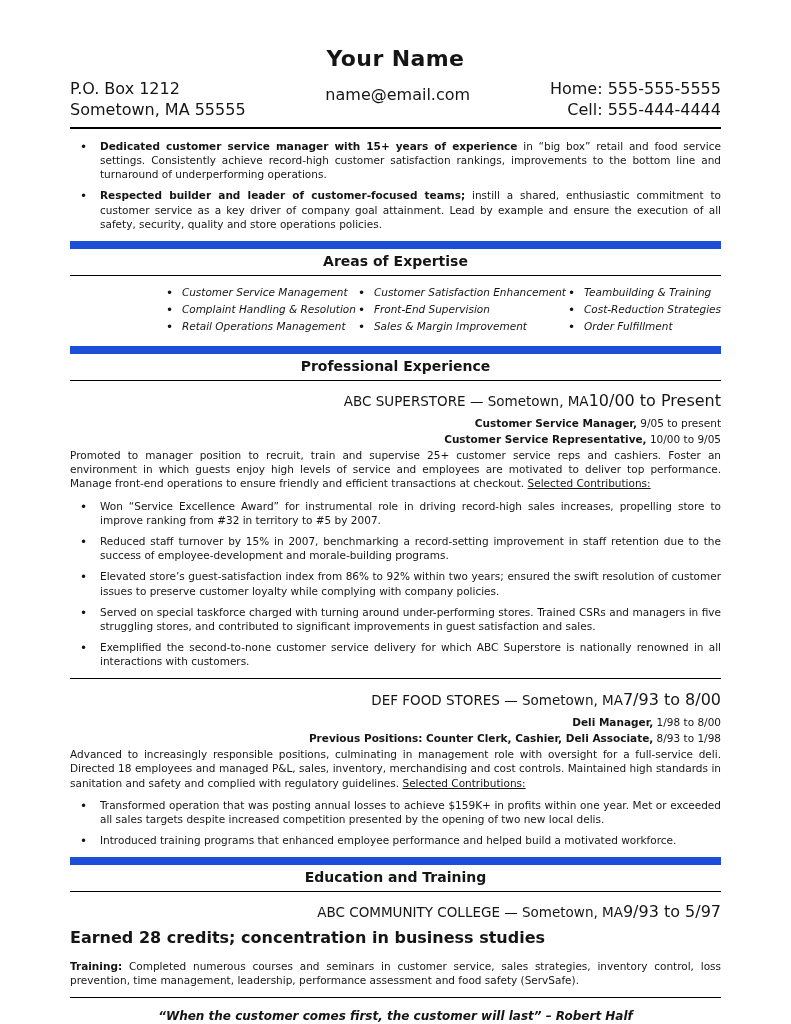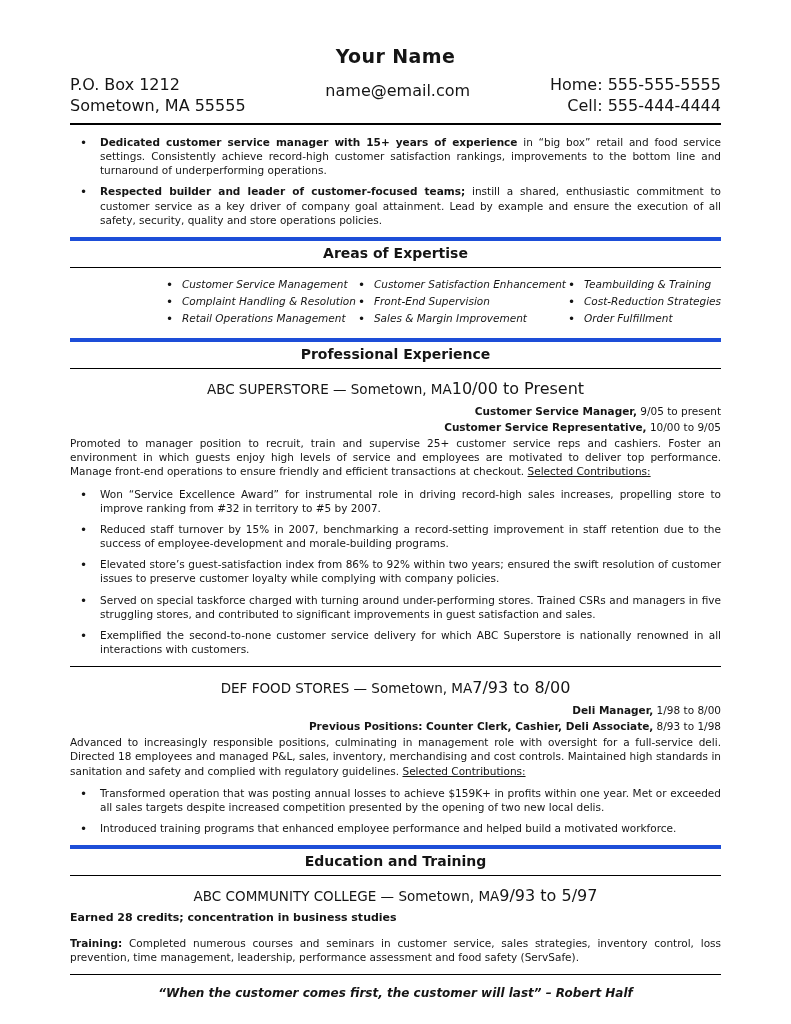--- a/index.html
+++ b/index.html
@@ -9,21 +9,21 @@
     color: #151515;
     font-family: "DejaVu Sans", sans-serif;
     font-size: 10.5px;
     line-height: 1.35;
     overflow: hidden;
   }
   .page { padding: 44px 70px 0 70px; }
 
   .name {
     text-align: center;
-    font-size: 19px;
+    font-size: 22px;
     font-weight: bold;
     letter-spacing: 0.4px;
     margin: 0 0 4px 0;
   }
   .contact {
     display: flex;
     justify-content: space-between;
     align-items: flex-start;
     font-size: 16px;
     margin-bottom: 6px;
@@ -44,21 +44,21 @@
   }
   li.bullet::before {
     content: "•";
     position: absolute;
     left: 10px; top: 0;
     font-size: 12px;
   }
   .lead { font-weight: bold; }
 
   .section-heading {
-    border-top: 4px solid #1d4ed8;
+    border-top: 8px solid #1d4ed8;
     border-bottom: 1px solid #000;
     text-align: center;
     font-weight: bold;
     font-size: 14px;
     padding: 3px 0 4px 0;
     margin: 10px 0 9px 0;
   }
 
   .expertise-cols {
     display: flex;
@@ -75,35 +75,35 @@
   .expertise-col li::before {
     content: "•";
     position: absolute;
     left: 2px; top: 0;
     font-size: 12px;
   }
 
   .job { margin-bottom: 2px; }
   .job-header {
     display: flex;
-    justify-content: center;
+    justify-content: flex-end;
     align-items: baseline;
     margin-bottom: 4px;
   }
   .company { font-size: 13.5px; }
   .dates   { font-size: 16px; }
   .job-title { margin-bottom: 2px; text-align: right; }
   .role { font-weight: bold; }
   .job-desc {
     text-align: justify;
     margin: 1px 0 8px 0;
   }
   .contrib { text-decoration: underline; }
 
-  .degree { font-weight: bold; font-size: 11px; margin-bottom: 10px; }
+  .degree { font-weight: bold; font-size: 16px; margin-bottom: 10px; }
   .training { text-align: justify; margin-bottom: 10px; }
   .training-label { font-weight: bold; }
 
   .quote {
     text-align: center;
     font-weight: bold;
     font-style: italic;
     font-size: 12px;
     margin-top: 7px;
   }

